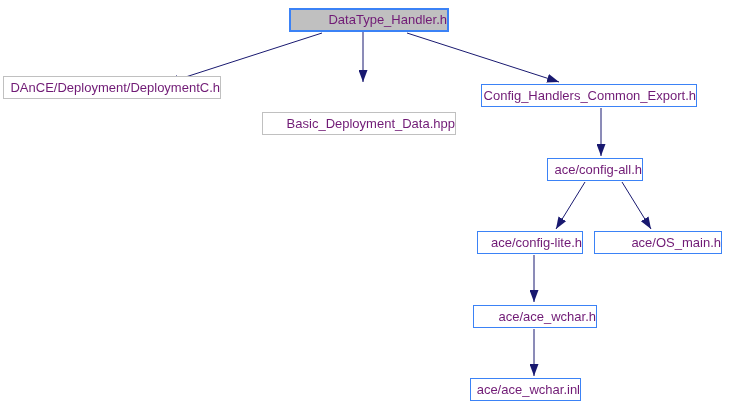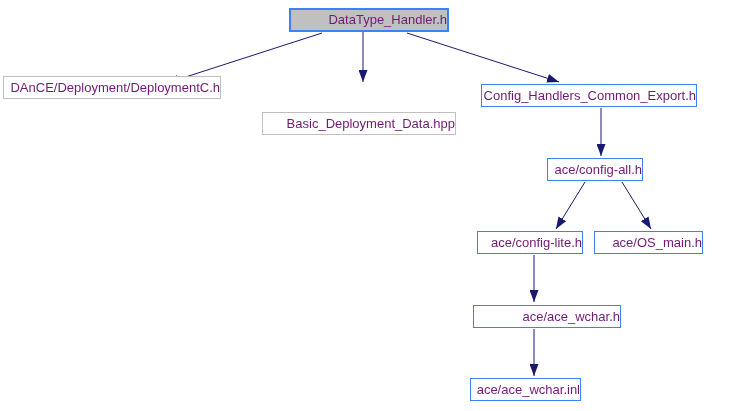--- a/index.html
+++ b/index.html
@@ -32,22 +32,22 @@
     background: #c0c0c0;
     cursor: default;
   }
   .node.muted { border-color: #c0c0c0; cursor: default; }
   .n1 { left: 289px; top: 8px;   width: 160px; }
   .n2 { left: 3px;   top: 76px;  width: 218px; }
   .n3 { left: 262px; top: 84px;  width: 194px; margin-top: 28px; }
   .n4 { left: 481px; top: 84px;  width: 216px; }
   .n5 { left: 547px; top: 158px; width: 96px; }
   .n6 { left: 477px; top: 231px; width: 106px; }
-  .n7 { left: 594px; top: 231px; width: 109px; }
-  .n8 { left: 473px; top: 305px; width: 148px; }
+  .n7 { left: 594px; top: 231px; width: 128px; }
+  .n8 { left: 473px; top: 305px; width: 124px; }
   .n9 { left: 470px; top: 378px; width: 111px; }
 </style>
 </head>
 <body>
 
 <div id="graph">
 
   <svg class="edges" width="735" height="411" viewBox="0 0 735 411">
     <defs>
       <marker id="arrow" viewBox="0 0 12 9" refX="12" refY="4.5" markerWidth="12" markerHeight="9" markerUnits="userSpaceOnUse" orient="auto">

